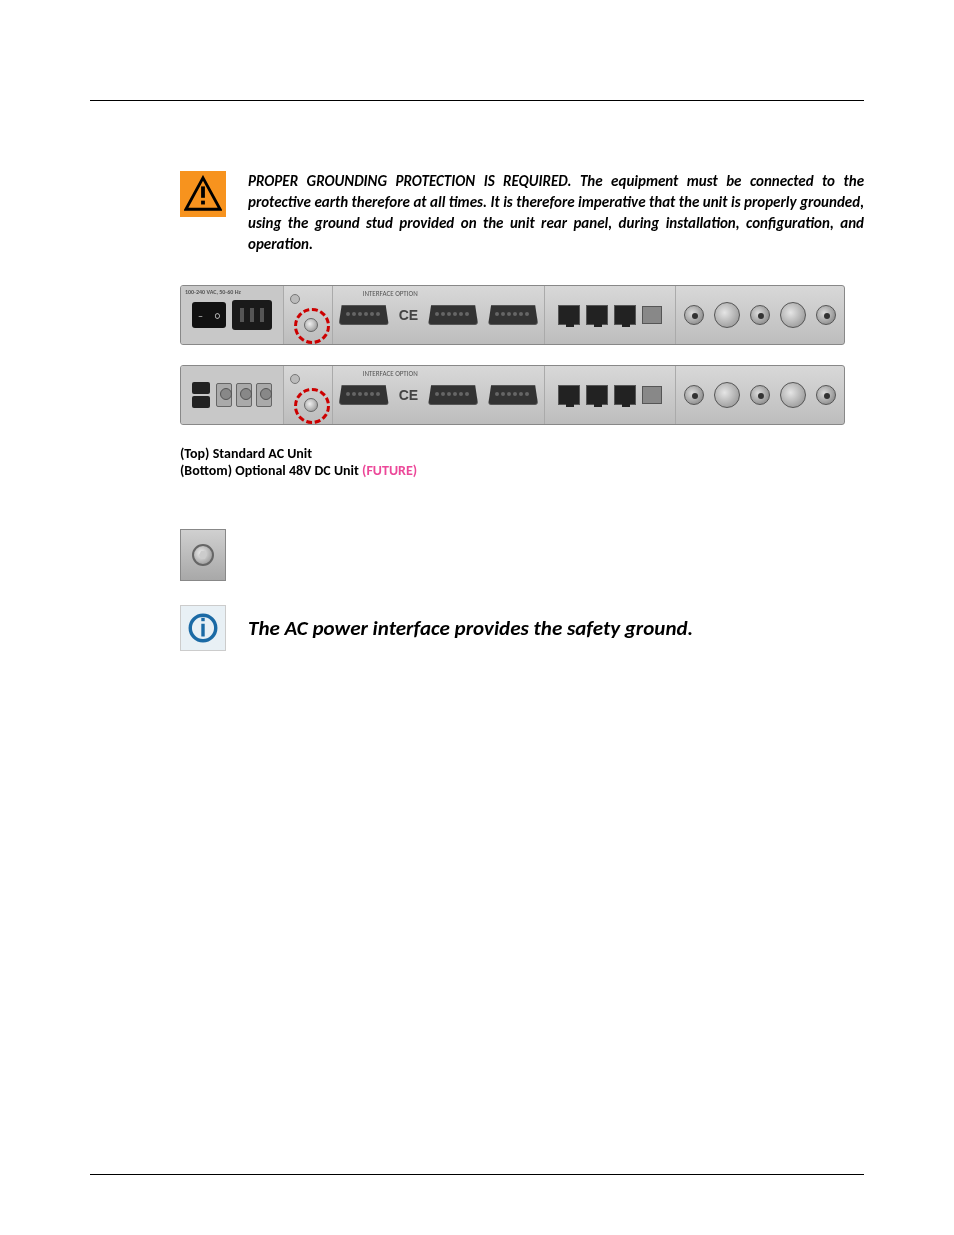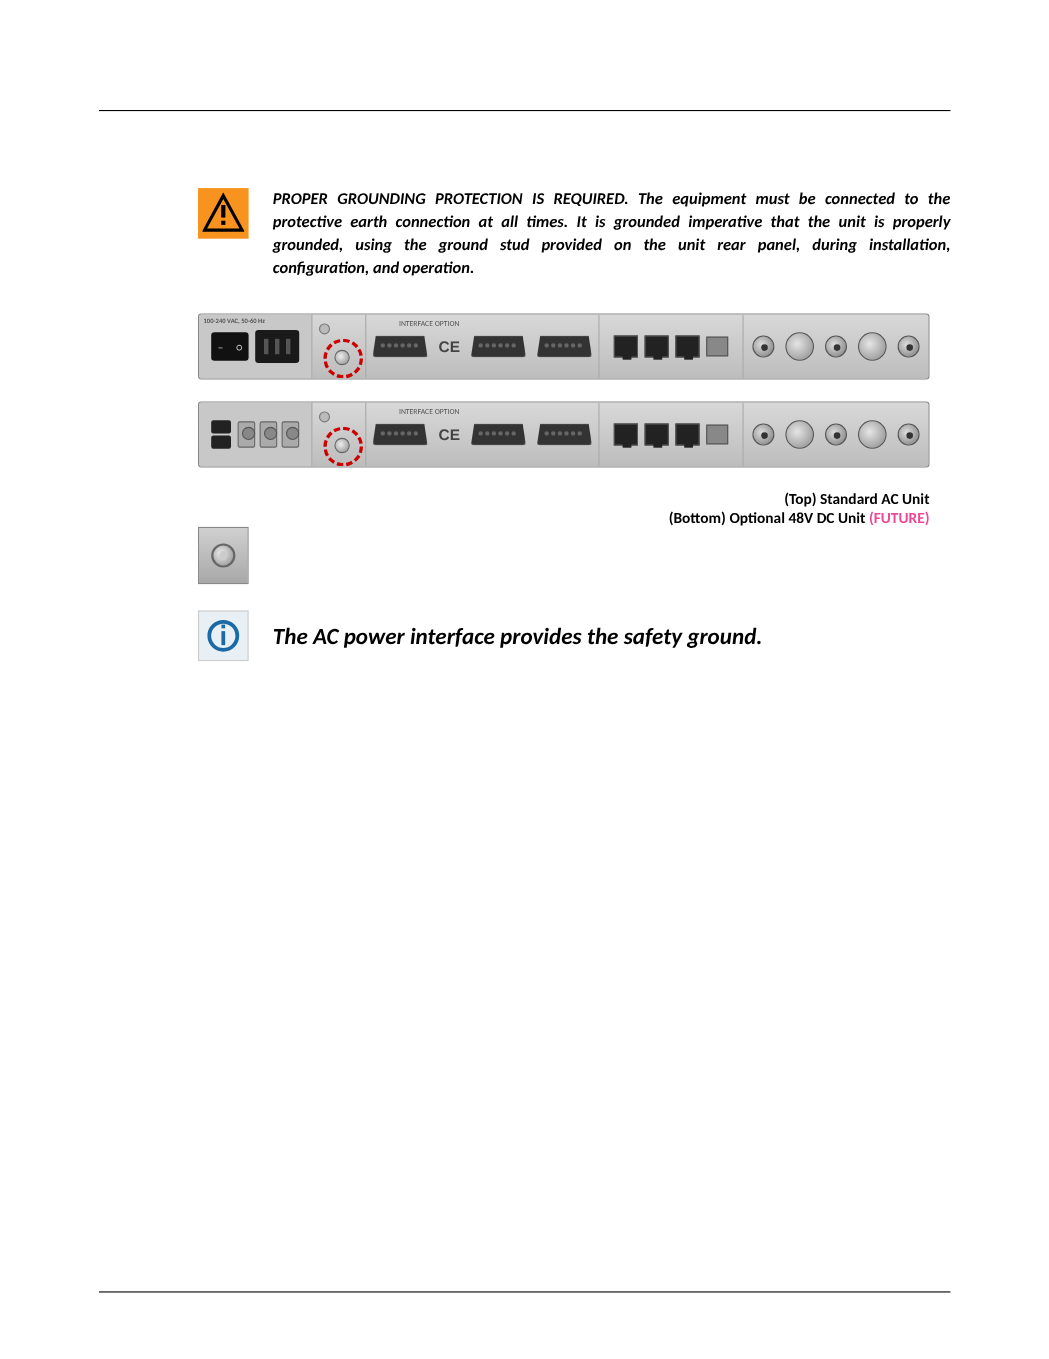--- a/index.html
+++ b/index.html
@@ -49,21 +49,21 @@
   .rj45 { width:22px; height:20px; background:#222; border:1px solid #555; position:relative;}
   .rj45::before{content:"";position:absolute;bottom:-3px;left:7px;width:8px;height:4px;background:#222;}
   .sfp { width:20px; height:18px; background:#888; border:1px solid #555;}
 
   .coax-zone { flex:1; display:flex; align-items:center; gap:10px; padding:0 8px;}
   .bnc { width:20px; height:20px; border-radius:50%; background: radial-gradient(circle at 40% 40%, #ddd, #777); border:1px solid #555; position:relative;}
   .bnc::after{content:"";position:absolute;left:7px;top:7px;width:6px;height:6px;border-radius:50%;background:#333;}
   .ntype { width:26px; height:26px; border-radius:50%; background: radial-gradient(circle at 40% 40%, #e5e5e5, #888); border:1px solid #555;}
   .tiny-label { position:absolute; font-size:6px; color:#555;font-weight:bold;}
 
-  .caption { text-align:right; font-size:14px; font-weight:bold; margin-left:90px; width:665px;}
+  .caption { text-align:left; font-size:14px; font-weight:bold; margin-bottom: 50px; margin-left:90px; width:665px;}
   .caption .future { color:#ec4899; }
 
   .info-row { display:flex; align-items:flex-start; gap:22px; margin-left:90px; margin-bottom:24px;}
   .stud-thumb { width:46px; height:52px; background: linear-gradient(#d0d0d0,#a8a8a8); border:1px solid #888; flex:0 0 46px; display:flex; align-items:center; justify-content:center; position:relative;}
   .stud-thumb .hex { width:22px; height:22px; background: radial-gradient(circle at 40% 40%, #eee, #888); border:2px solid #666; border-radius:50%; position:relative;}
   .stud-thumb .hex::after { content:""; position:absolute; left:5px; top:5px; width:8px; height:8px; background:#ccc; clip-path: polygon(25% 0%, 75% 0%, 100% 50%, 75% 100%, 25% 100%, 0% 50%);}
   .info-text { font-size:15.5px; line-height:1.5;}
 
   .note-row { display:flex; align-items:center; gap:22px; margin-left:90px;}
   .note-icon { width:46px; height:46px; background:#e8f0f5; border:1px solid #ccc; display:flex; align-items:center; justify-content:center; flex:0 0 46px;}
@@ -76,21 +76,21 @@
 <div class="hr-top"></div>
 
 <div class="warning-row">
   <div class="warning-icon">
     <svg viewBox="0 0 40 40">
       <polygon points="20,3 38,36 2,36" fill="none" stroke="#000" stroke-width="3"></polygon>
       <rect x="18" y="12" width="4" height="12" fill="#000"></rect>
       <rect x="18" y="27" width="4" height="4" fill="#000"></rect>
     </svg>
   </div>
-  <div class="warning-text">PROPER GROUNDING PROTECTION IS REQUIRED. The equipment must be connected to the protective earth connection at all times. It is grounded imperative that the unit is properly grounded, using the ground stud provided on the unit rear panel, during installation, configuration, and operation.</div>
+  <div class="warning-text">PROPER GROUNDING PROTECTION IS REQUIRED. The equipment must be connected to the protective earth therefore at all times. It is therefore imperative that the unit is properly grounded, using the ground stud provided on the unit rear panel, during installation, configuration, and operation.</div>
 </div>
 
 <div class="panel-images">
 
   <div class="panel">
     <div class="section pwr-ac">
       <div class="rocker">
           <span>–</span>
           <span>○</span>
         </div>

